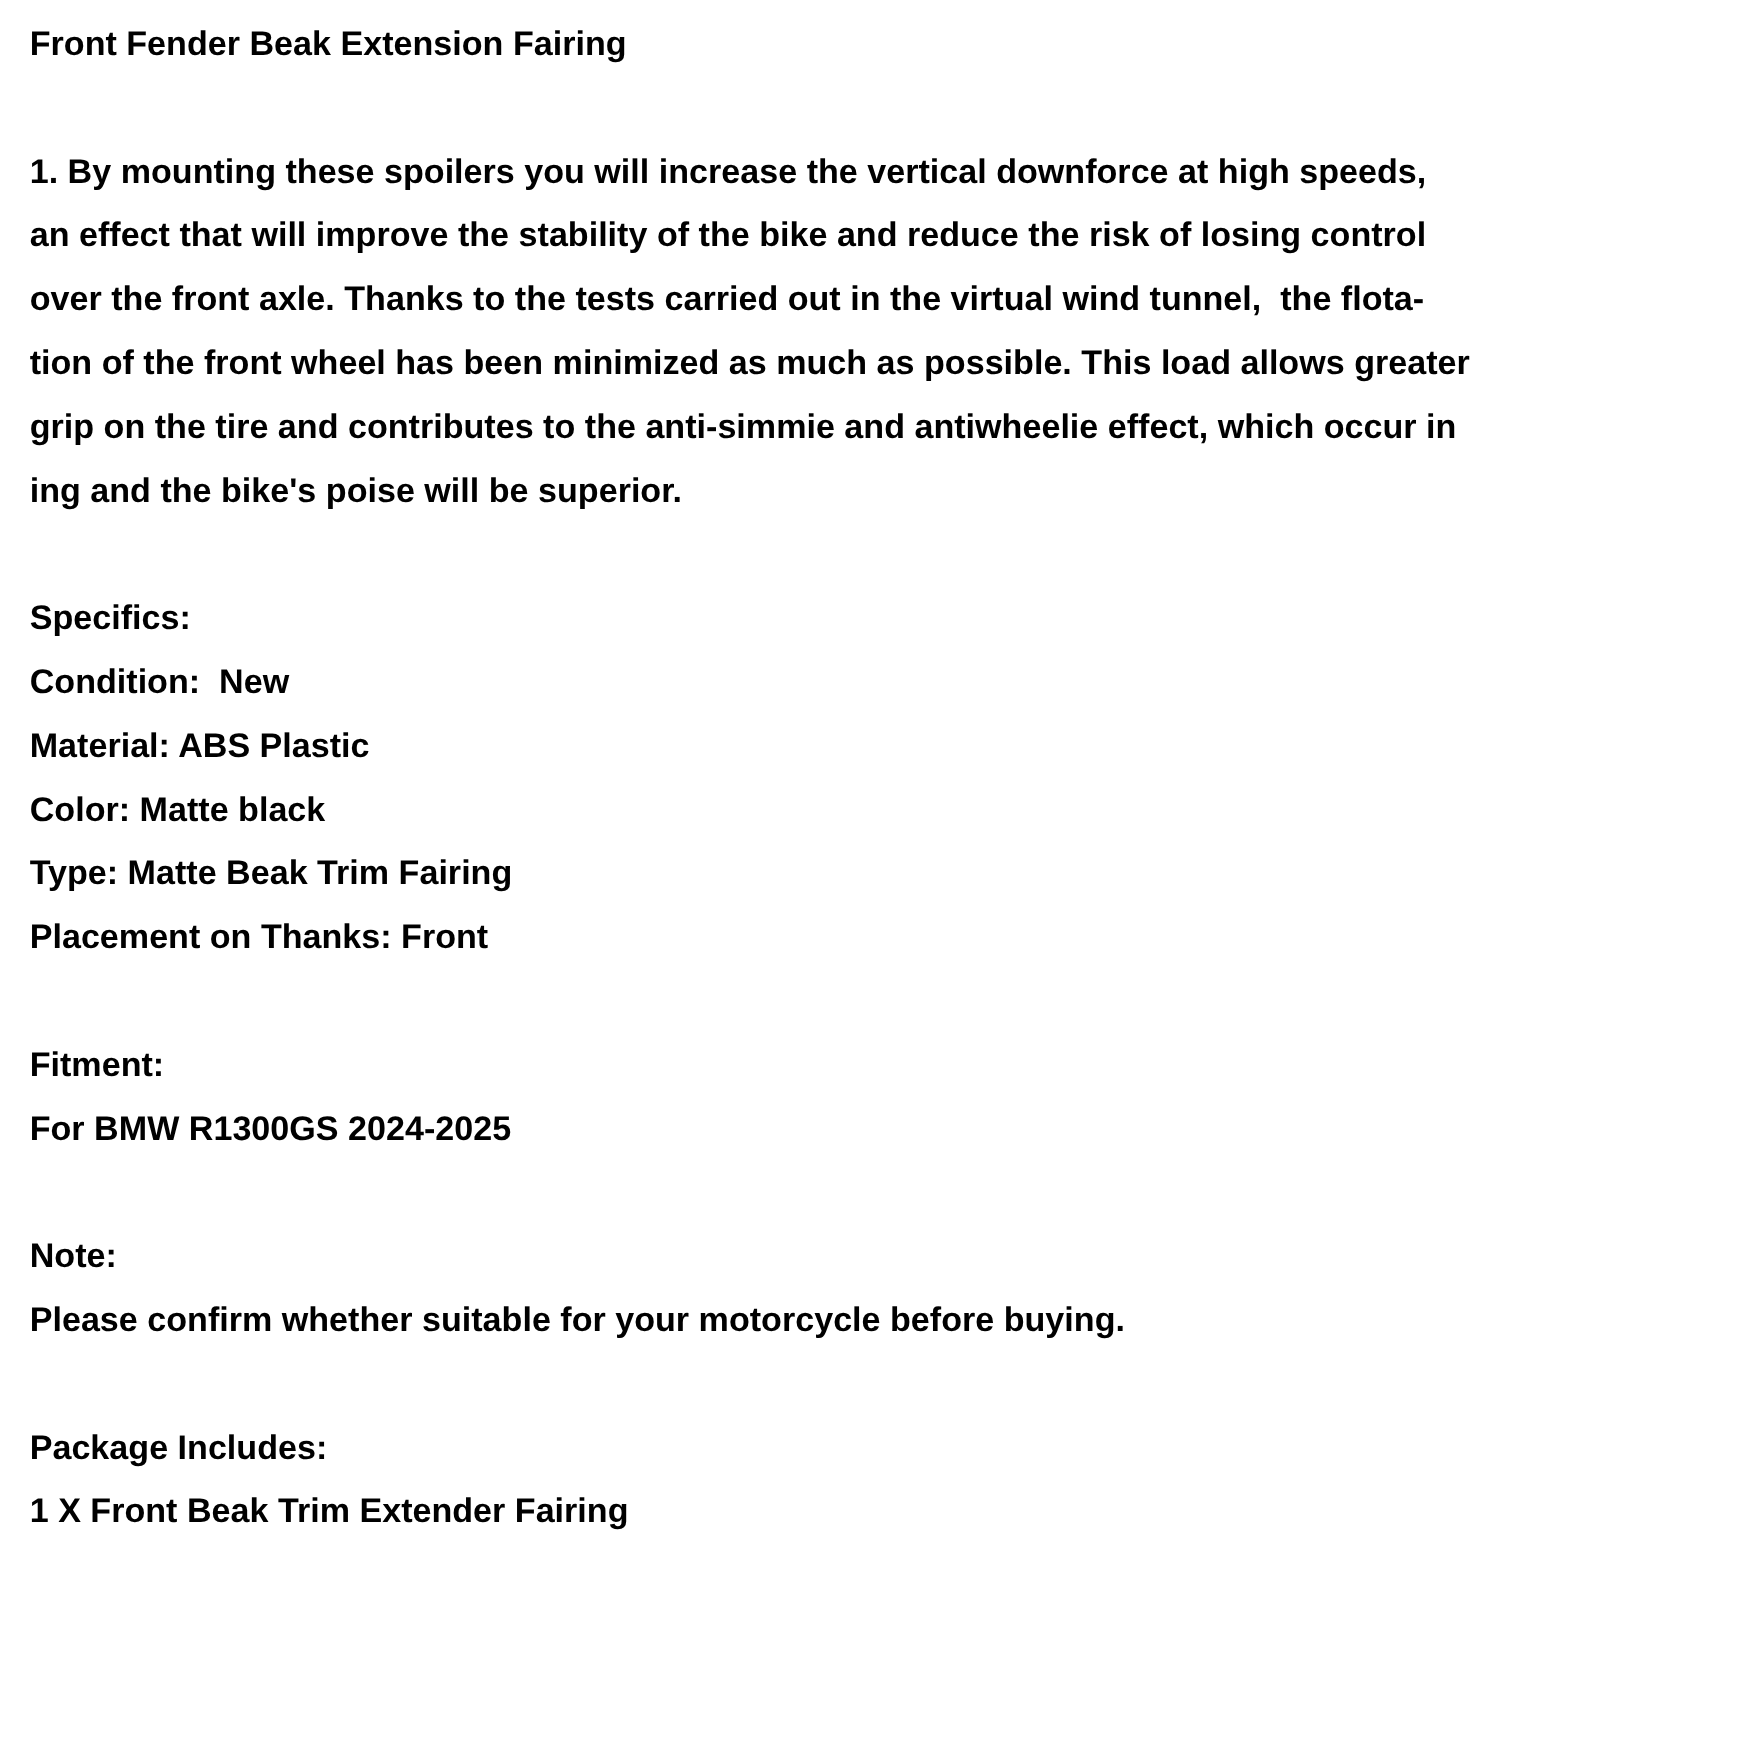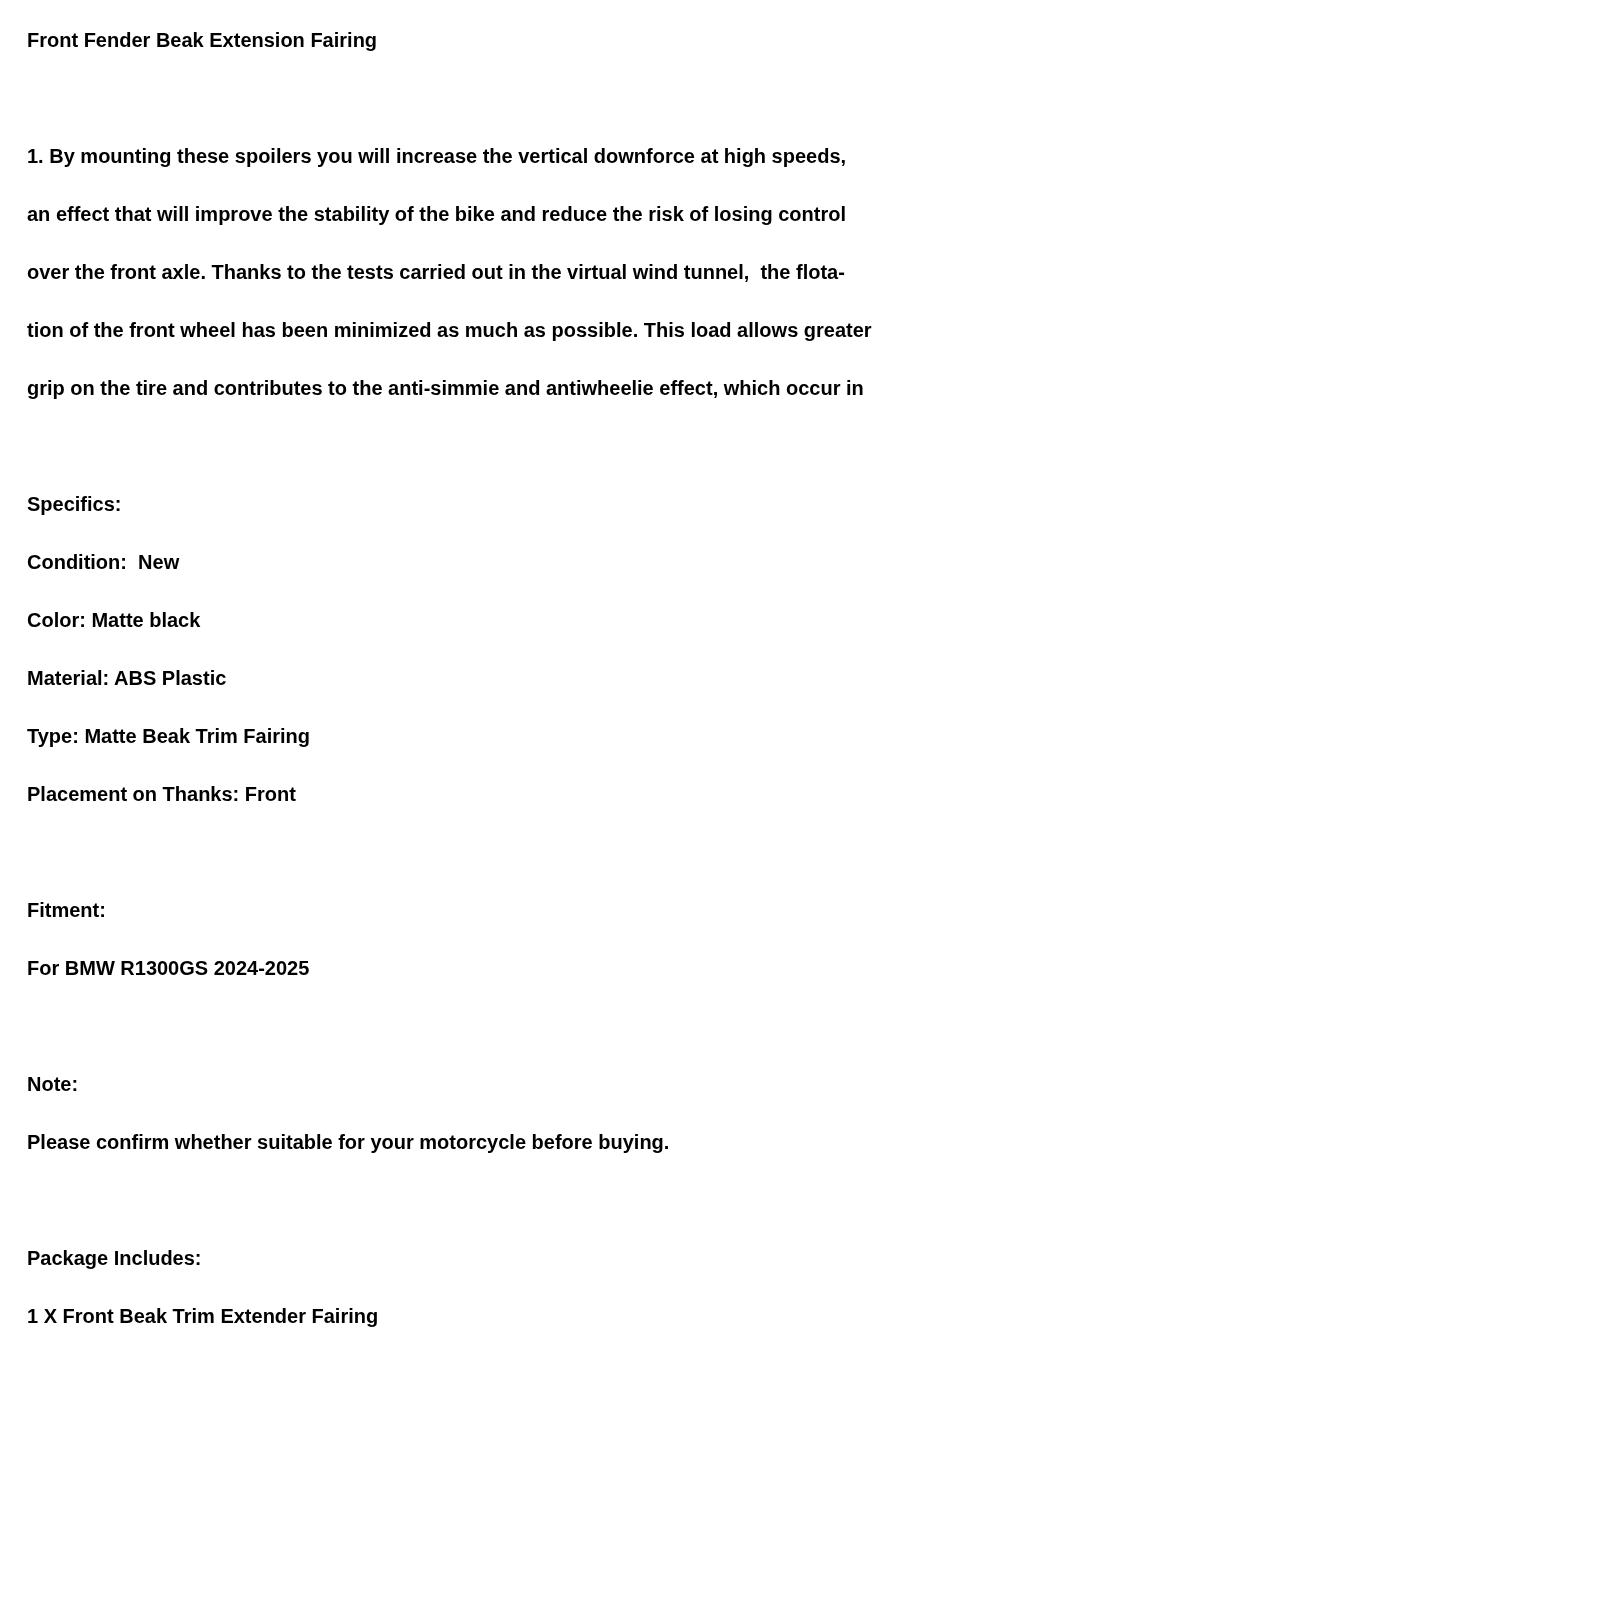--- a/index.html
+++ b/index.html
@@ -12,21 +12,21 @@
     width: 1600px;
     height: 1600px;
     background: #ffffff;
     overflow: hidden;
     box-sizing: border-box;
   }
   .doc {
     padding: 11px 40px 0 27px;
     font-family: "Liberation Sans", "DejaVu Sans", sans-serif;
     font-weight: 700;
-    font-size: 20px;
+    font-size: 31px;
     line-height: 58px;
     color: #000000;
   }
   .doc .line {
     height: 58px;
     white-space: pre;          
     overflow: visible;
   }
   .doc .line.blank {
     
@@ -37,25 +37,26 @@
 
 <div class="page">
   <div class="doc" id="doc">
       <div class="line title">Front Fender Beak Extension Fairing</div>
       <div class="line blank"></div>
       <div class="line body">1. By mounting these spoilers you will increase the vertical downforce at high speeds,</div>
       <div class="line body">an effect that will improve the stability of the bike and reduce the risk of losing control</div>
       <div class="line body">over the front axle. Thanks to the tests carried out in the virtual wind tunnel,  the flota-</div>
       <div class="line body">tion of the front wheel has been minimized as much as possible. This load allows greater</div>
       <div class="line body">grip on the tire and contributes to the anti-simmie and antiwheelie effect, which occur in</div>
+      <div class="line body">ing and the bike's poise will be superior.</div>
       <div class="line blank"></div>
       <div class="line heading">Specifics:</div>
       <div class="line body">Condition:  New</div>
+      <div class="line body">Material: ABS Plastic</div>
       <div class="line body">Color: Matte black</div>
-      <div class="line body">Material: ABS Plastic</div>
       <div class="line body">Type: Matte Beak Trim Fairing</div>
       <div class="line body">Placement on Thanks: Front</div>
       <div class="line blank"></div>
       <div class="line heading">Fitment:</div>
       <div class="line body">For BMW R1300GS 2024-2025</div>
       <div class="line blank"></div>
       <div class="line heading">Note:</div>
       <div class="line body">Please confirm whether suitable for your motorcycle before buying.</div>
       <div class="line blank"></div>
       <div class="line heading">Package Includes:</div>

